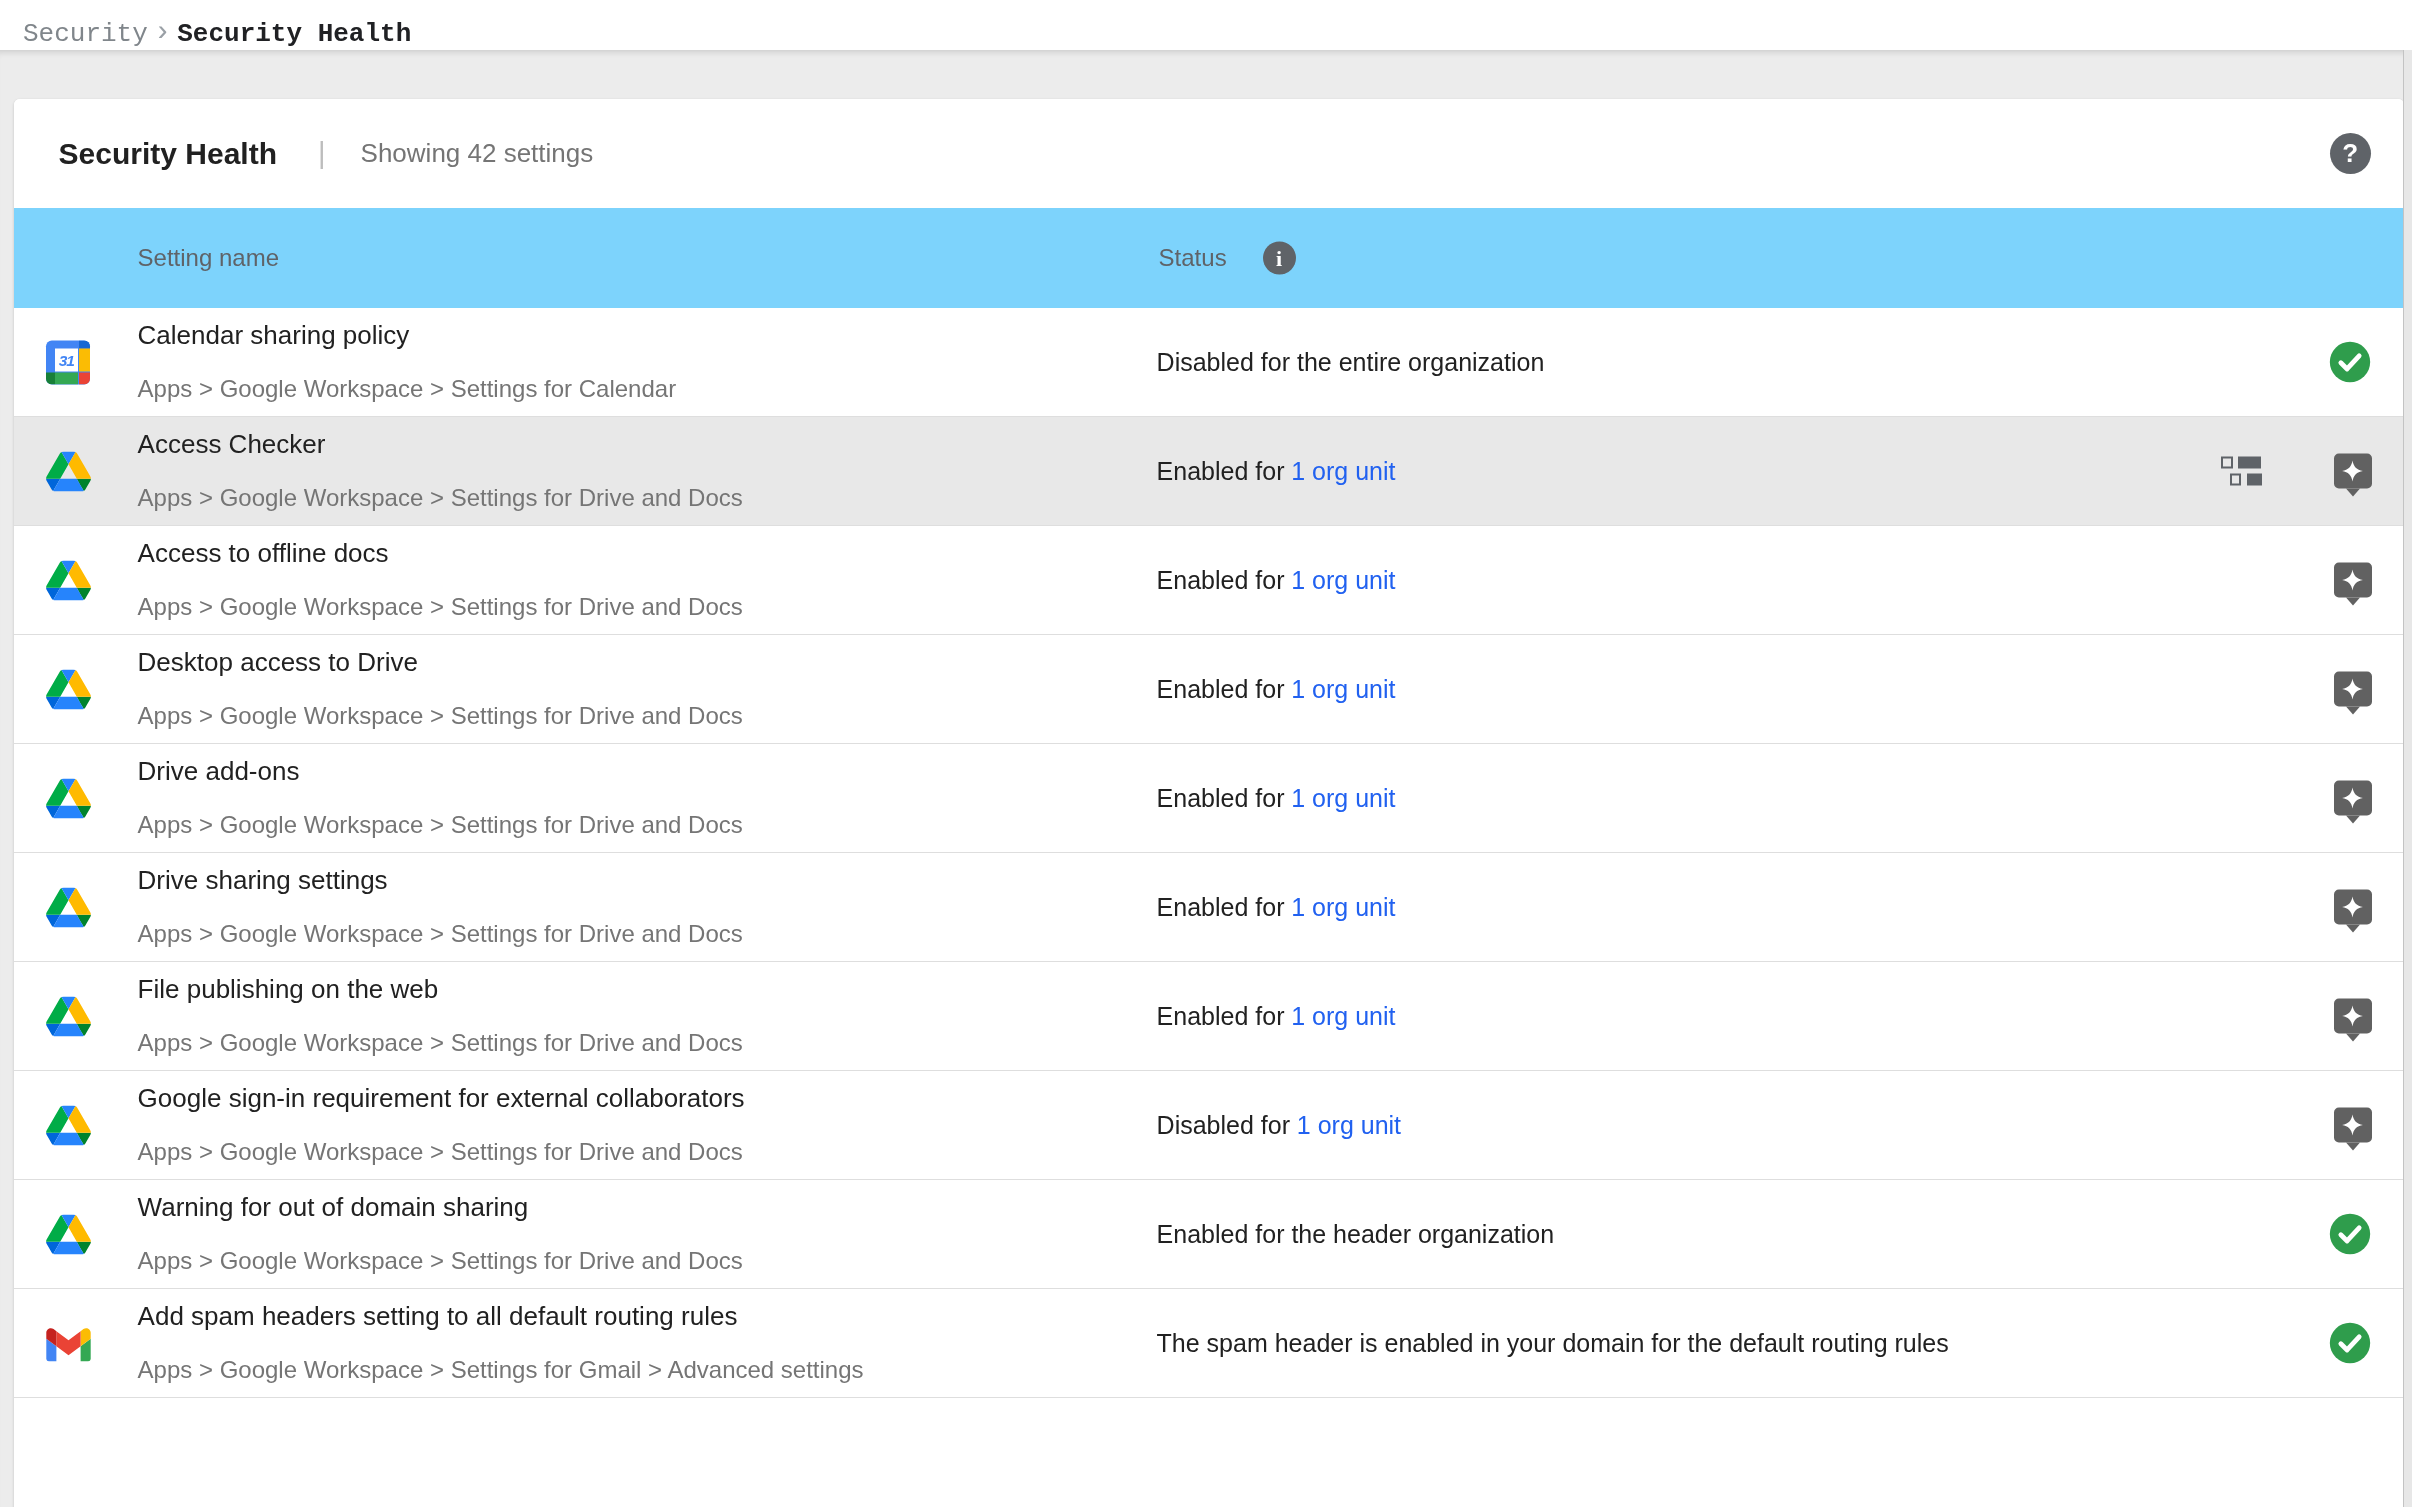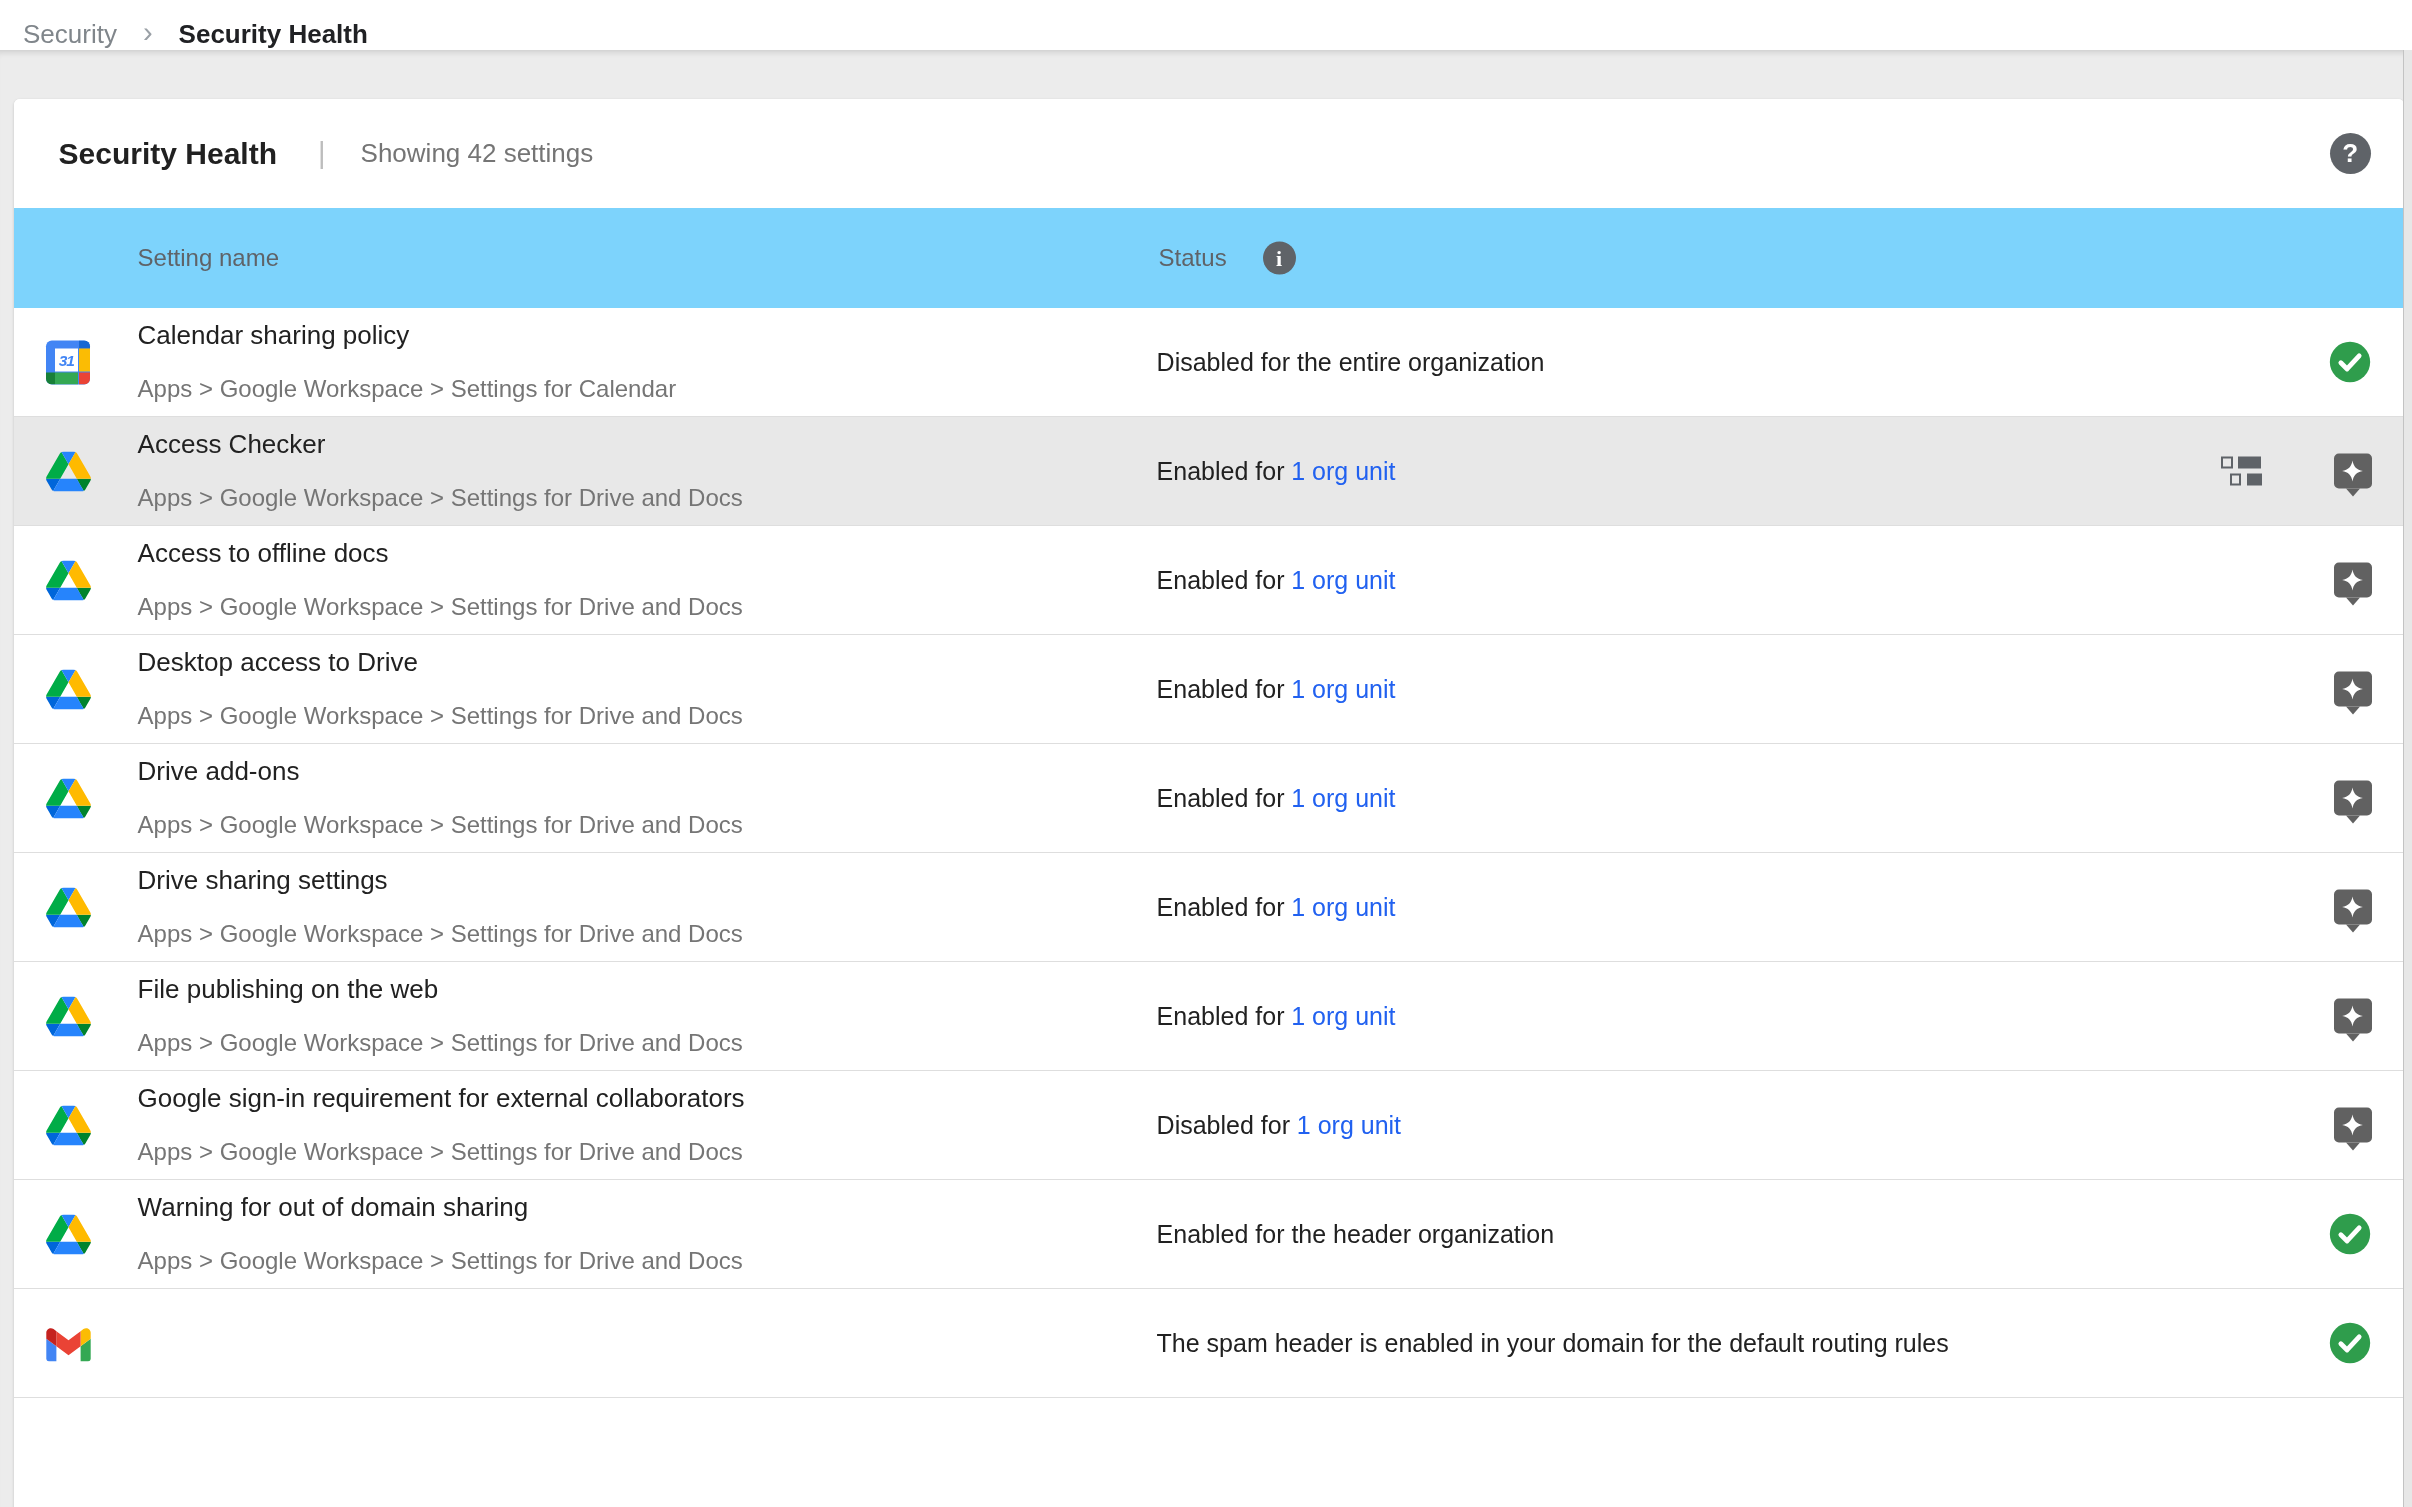--- a/index.html
+++ b/index.html
@@ -4,21 +4,21 @@
 <style>
   * { margin:0; padding:0; box-sizing:border-box; }
   html,body { width:2412px; height:1508px; }
   body {
     font-family:"Liberation Sans","DejaVu Sans",sans-serif;
     background:#ffffff; position:relative; overflow:hidden;
     -webkit-font-smoothing:antialiased;
   }
 
   
-  .breadcrumb-bar { height:68px; background:#fff; display:flex; align-items:center; padding-left:23px; gap:26px; }
+  .breadcrumb-bar { height:68px; background:#fff; display:flex; align-items:center; padding-left:23px; gap:6px;font-family:Liberation Mono, monospace; }
   .crumb-parent { font-size:26px; color:#80868b; }
   .crumb-chevron { font-size:29px; color:#9aa0a6; line-height:1; transform:translateY(-1.9px); }
   .crumb-current { font-size:26px; color:#202124; font-weight:600; }
 
   
   .page-area {
     position:absolute; top:50px; left:0; right:0; bottom:0;
     background:#ececec; overflow:hidden;
     box-shadow:inset 0 6.8px 6.8px -4.9px rgba(0,0,0,0.14);
   }
@@ -362,20 +362,24 @@
         <div class="setting-row">
     <div class="app-icon-box">
             <svg class="gmail-icon" viewBox="0 0 24 20">
               <path fill="#4285f4" d="M1.636 20h3.819V11.73L0 7.636V18.364C0 19.268.732 20 1.636 20z"></path>
               <path fill="#34a853" d="M18.545 20h3.819c.904 0 1.636-.732 1.636-1.636V7.636l-5.455 4.094z"></path>
               <path fill="#fbbc04" d="M18.545 3.636v8.094L24 7.636V4.455c0-2.023-2.309-3.178-3.927-1.964z"></path>
               <path fill="#ea4335" d="M5.455 11.73V3.636L12 8.545l6.545-4.909v8.094L12 16.636z"></path>
               <path fill="#c5221f" d="M0 4.455v3.181l5.455 4.094V3.636L3.927 2.491C2.309 1.277 0 2.432 0 4.455z"></path>
             </svg>
           </div>
+    <div class="row-text">
+      <span class="row-title">Add spam headers setting to all default routing rules</span>
+      <span class="row-path">Apps &gt; Google Workspace &gt; Settings for Gmail &gt; Advanced settings</span>
+    </div>
     <div class="cell-status"><span>The spam header is enabled in your domain for the default routing rules</span></div>
     <div class="right-icons">
             <svg class="check-icon" viewBox="0 0 24 24">
               <circle cx="12" cy="12" r="11" fill="#2f9d4c"></circle>
               <path d="M7 12.4 L10.4 15.8 L17 8.6" fill="none" stroke="#fff" stroke-width="2.6" stroke-linecap="round" stroke-linejoin="round"></path>
             </svg>
           </div>
   </div>
       </div>
   </div>

